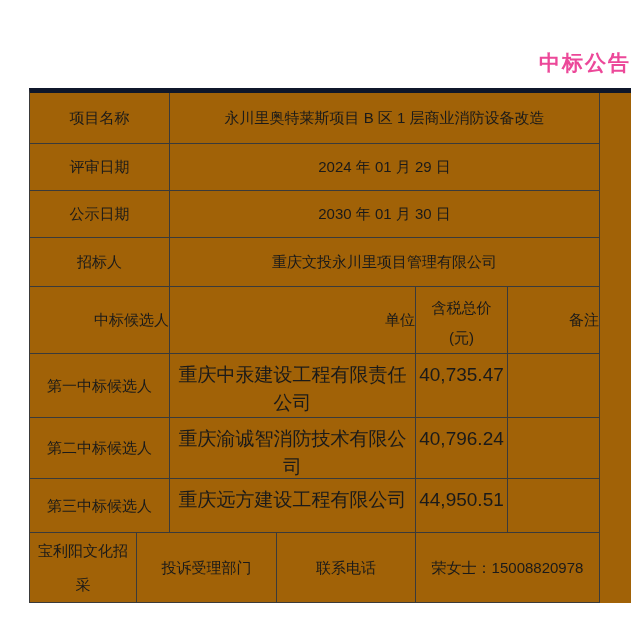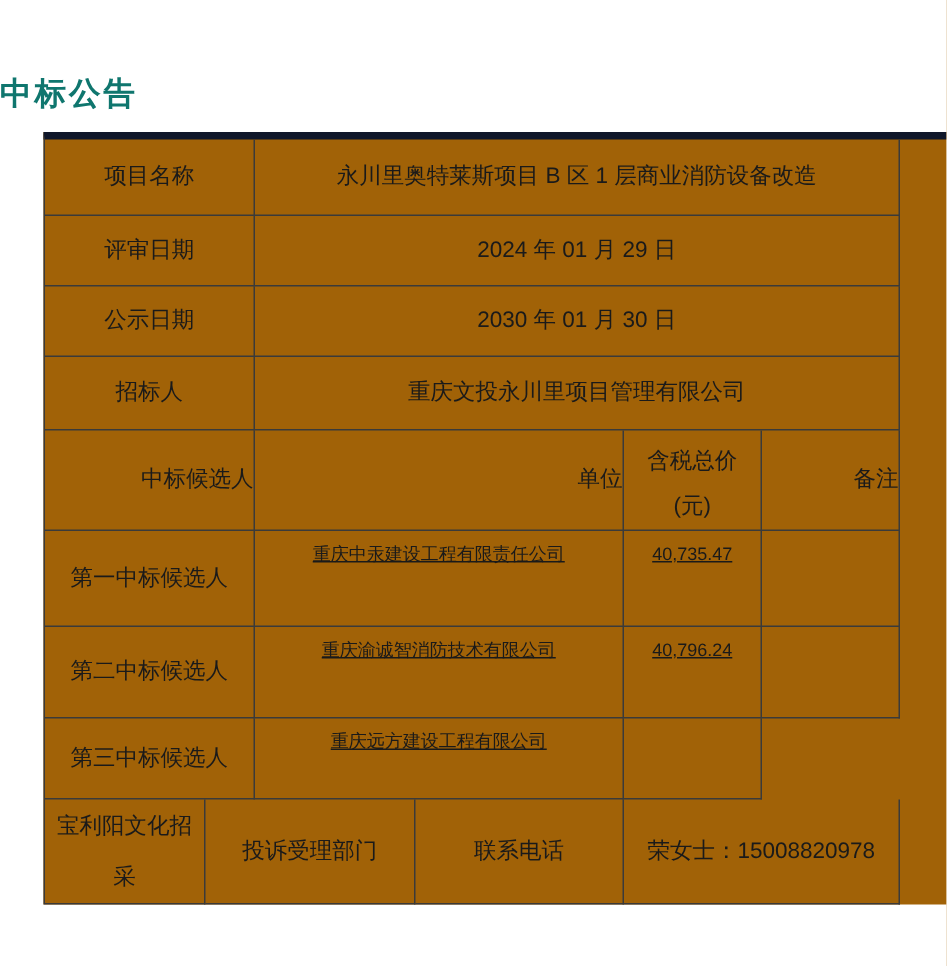--- a/index.html
+++ b/index.html
@@ -14,26 +14,26 @@
     background: #ffffff;
     font-family: "Liberation Sans", "DejaVu Sans", sans-serif;
     color: #1a1a1a;
     overflow: hidden;
   }
   .doc-title {
     position: absolute;
     top: 48px;
     left: 0;
     width: 631px;
-    text-align: left;
+    text-align: right;
     font-size: 21px;
     font-weight: bold;
     letter-spacing: 2px;
     line-height: 30px;
-    color: #0f766e;
+    color: #ec4899;
   }
   .announcement-table {
     position: absolute;
     top: 88px;
     left: 29px;
     width: 628px;
     border-top: 5px solid #0f172a;
     border-left: 1px solid #3a3a3a;
     box-sizing: border-box;
     background: #a16207;
@@ -69,21 +69,21 @@
 
   .h-info1  { height: 51px; }
   .h-info   { height: 47px; }
   .h-info4  { height: 49px; }
   .h-header { height: 67px; justify-content: flex-end; }
   .h-cand1  { height: 64px; }
   .h-cand2  { height: 61px; }
   .h-cand3  { height: 54px; }
   .h-bottom { height: 70px; }
 
-  .big-text { font-size: 12px; text-decoration: underline; }
+  .big-text { font-size: 19px; }
   .price-header {
     flex-direction: column;
     line-height: 2.0;
   }
   .dept-cell {
     padding: 0 6px;
     line-height: 2.25;
     word-break: break-all;
   }
 </style>
@@ -133,20 +133,21 @@
     <div class="trow">
       <div class="cell w-label h-cand2">第二中标候选人</div>
       <div class="cell w-unit h-cand2 top-align big-text">重庆渝诚智消防技术有限公司</div>
       <div class="cell w-price h-cand2 top-align big-text">40,796.24</div>
       <div class="cell w-remark h-cand2"></div>
     </div>
 
     <div class="trow">
       <div class="cell w-label h-cand3">第三中标候选人</div>
       <div class="cell w-unit h-cand3 top-align big-text">重庆远方建设工程有限公司</div>
+      <div class="cell w-price h-cand3 top-align big-text">44,950.51</div>
       <div class="cell w-remark h-cand3"></div>
     </div>
 
     <div class="trow">
       <div class="cell w-dept h-bottom dept-cell">宝利阳文化招采</div>
       <div class="cell w-label h-bottom">投诉受理部门</div>
       <div class="cell w-phlabel h-bottom">联系电话</div>
       <div class="cell w-phvalue h-bottom">荣女士：15008820978</div>
     </div>
 

